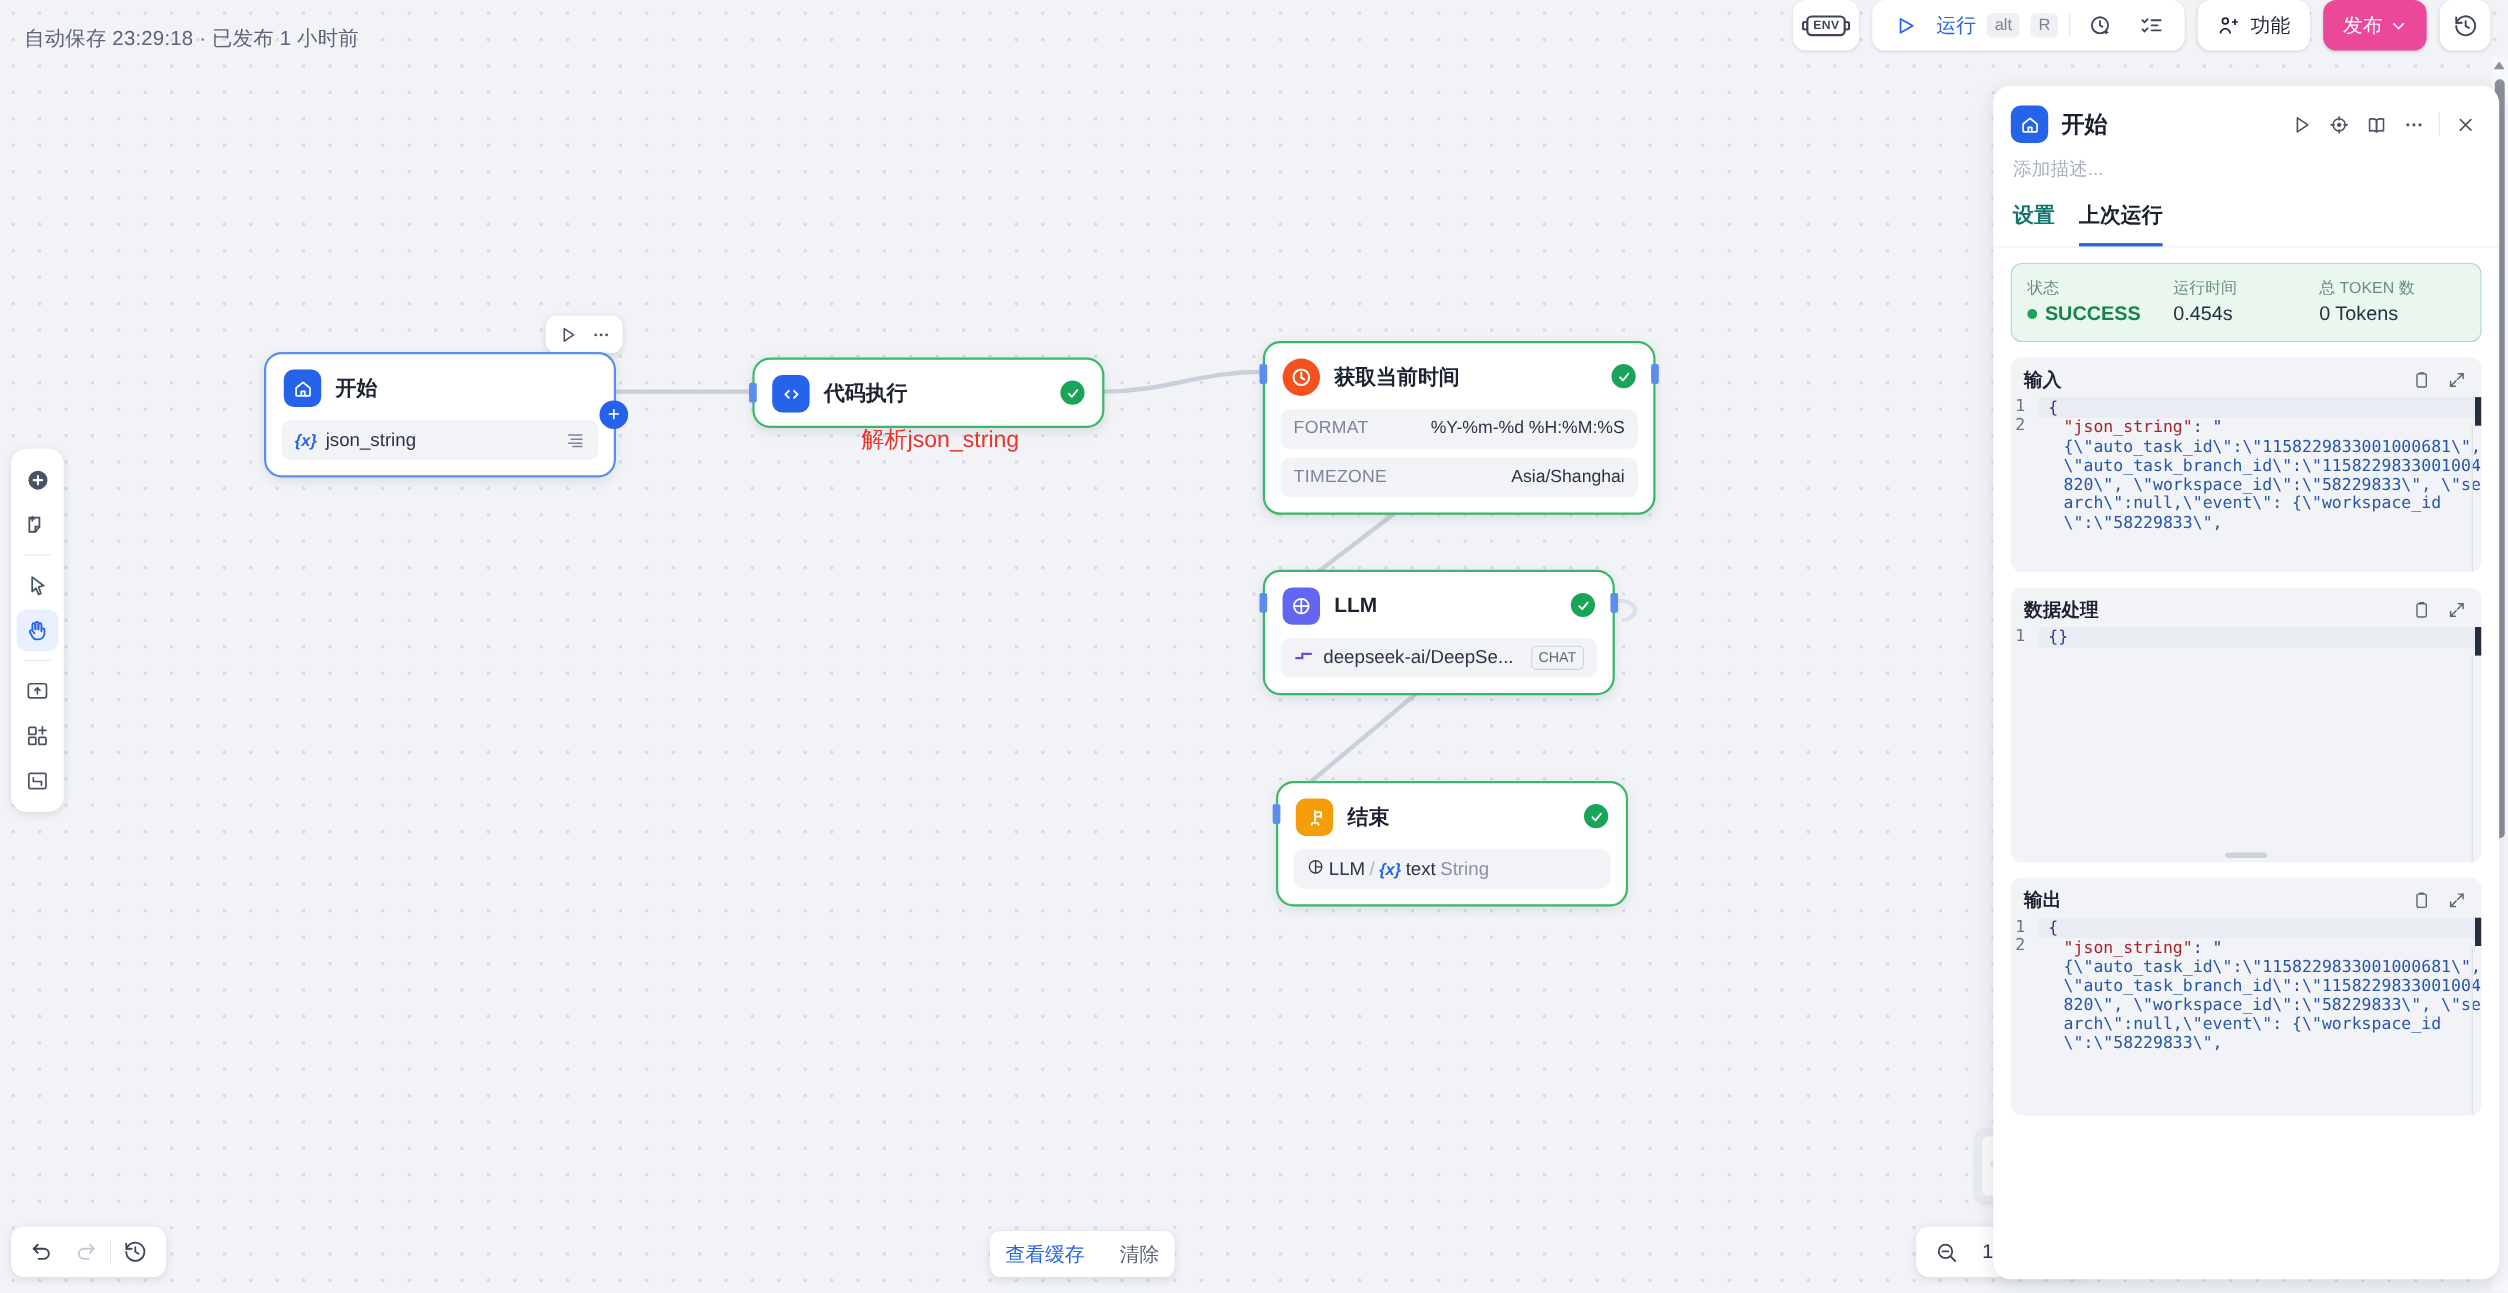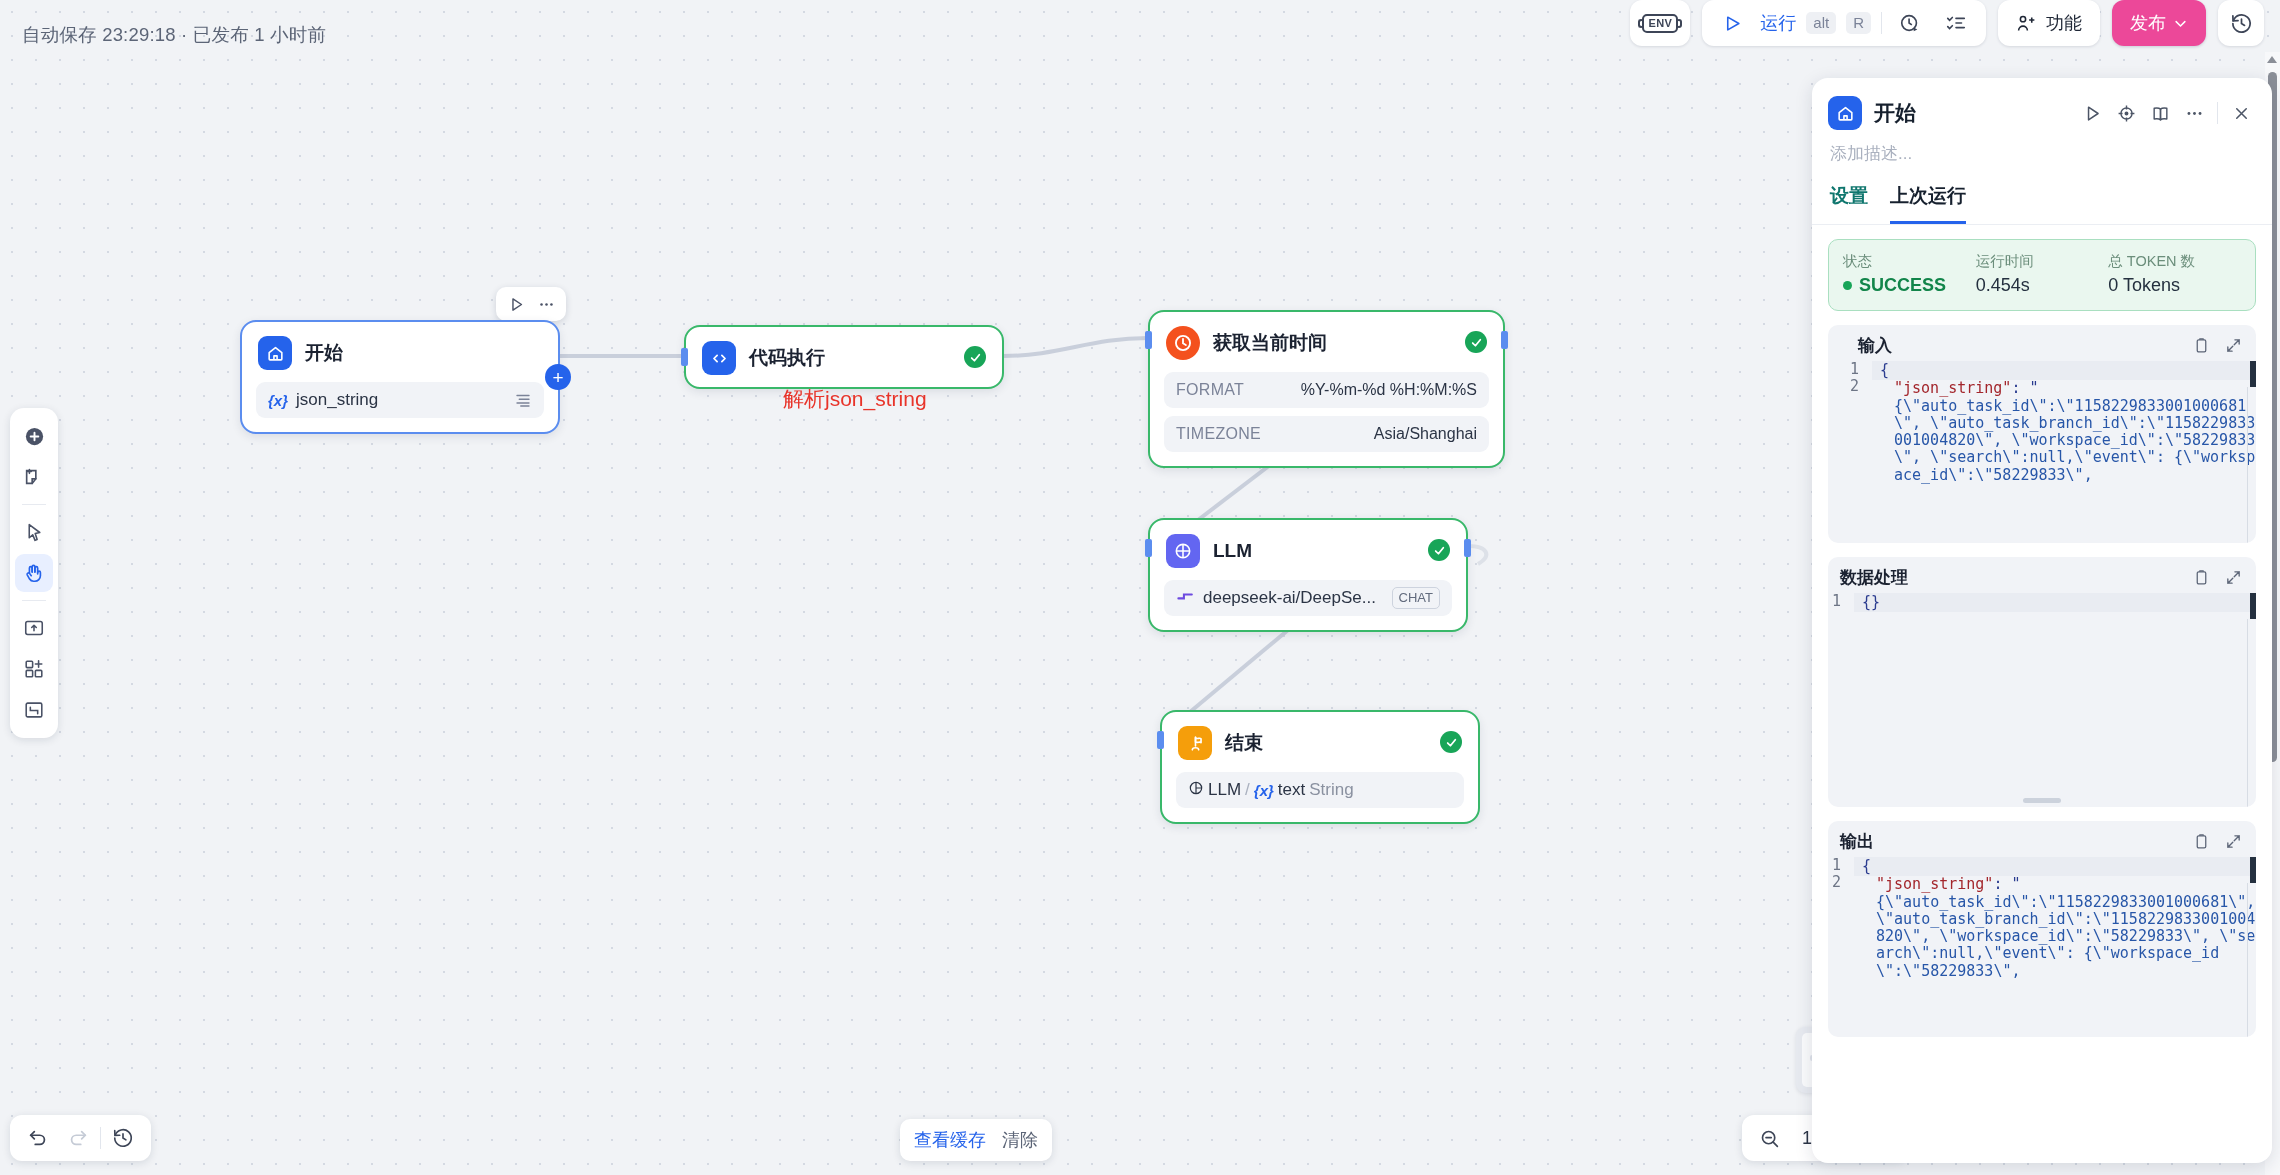--- a/index.html
+++ b/index.html
@@ -141,21 +141,21 @@
     position: absolute; left: 10px; bottom: 14px; height: 46px; background: #fff;
     border-radius: 12px; box-shadow: 0 2px 8px rgba(20,30,60,.12);
     display: flex; align-items: center; padding: 0 10px; gap: 4px;
   }
   .bl-btn { width: 36px; height: 36px; display: flex; align-items: center; justify-content: center;
     color: #3d4557; border-radius: 8px; cursor: pointer; }
   .bl-btn.disabled { color: #c5cbd6; }
   .cachebar {
     position: absolute; left: 50%; transform: translateX(-50%); bottom: 14px; height: 42px;
     background: #fff; border-radius: 10px; box-shadow: 0 2px 8px rgba(20,30,60,.12);
-    display: flex; align-items: center; padding: 0 14px; gap: 16px; font-size: 18px;
+    display: flex; align-items: center; padding: 0 14px; gap: 32px; font-size: 18px;
   }
   .cache-view { color: #2563eb; cursor: pointer; }
   .cache-clear { color: #5c6577; cursor: pointer; }
   .minimap {
     position: absolute; right: 372px; bottom: 82px; width: 112px; height: 66px;
     background: #e7eaf0; border-radius: 9px; padding: 6px;
     box-shadow: 0 1px 4px rgba(20,30,60,.10);
   }
   .minimap-inner { width: 100%; height: 100%; background: #fafbfc; border-radius: 5px; position: relative; }
   .mm { position: absolute; background: #dfe3ea; border-radius: 2px; }
@@ -616,21 +616,21 @@
         <div class="st-col">
           <div class="st-lab">运行时间</div>
           <div class="st-val plain">0.454s</div>
         </div>
         <div class="st-col">
           <div class="st-lab">总 TOKEN 数</div>
           <div class="st-val plain">0 Tokens</div>
         </div>
       </div>
 
-      <div class="codebox" style="height:218px;padding-left:18px;">
+      <div class="codebox" style="height:195px;">
         <div class="cb-head">
           <span class="cb-title">输入</span>
           <span class="cb-acts">
             <span class="cb-ico">
               <svg width="17" height="17" viewBox="0 0 24 24" fill="none" stroke="#5c6577" stroke-width="1.8" stroke-linejoin="round">
                   <rect x="6" y="4" width="12" height="17" rx="2"></rect>
                   <path d="M9.5 4V2.8h5V4"></path>
                 </svg>
             </span>
             <span class="cb-ico">

